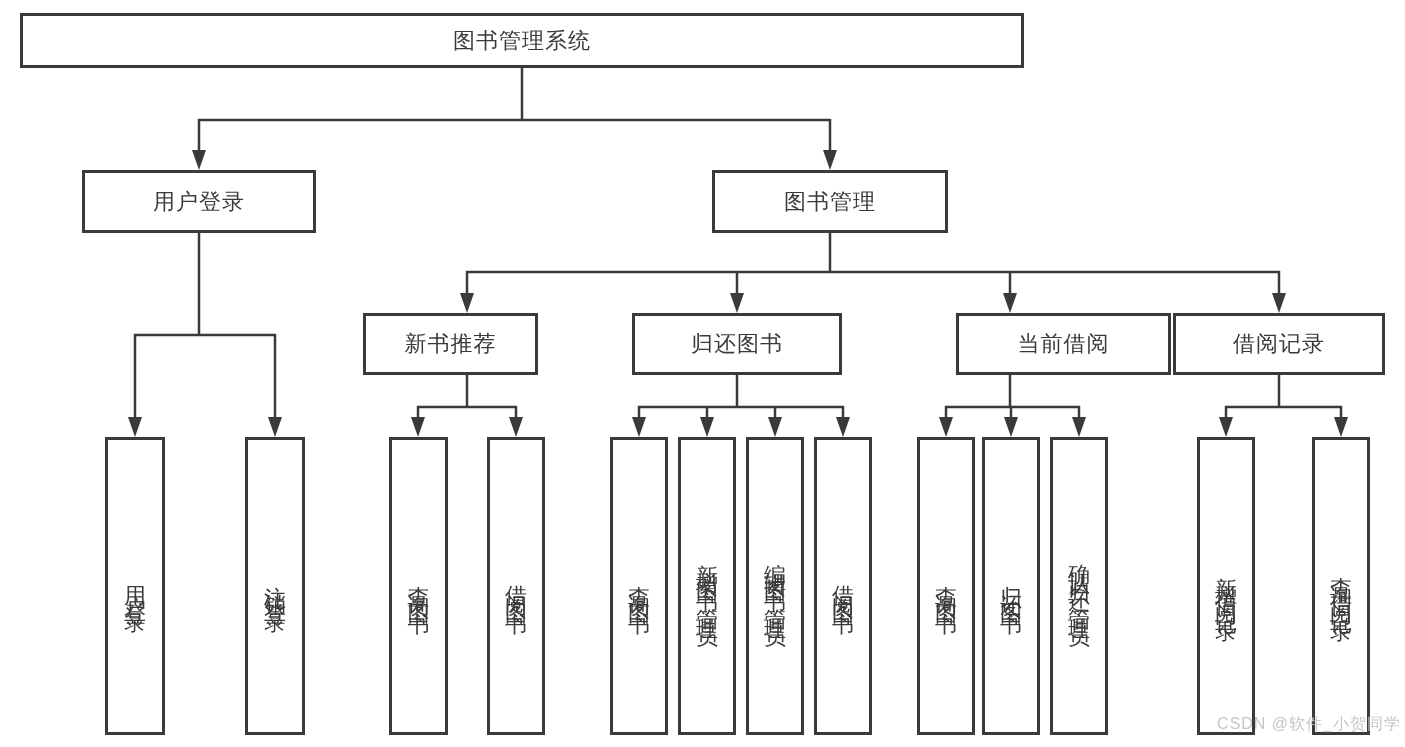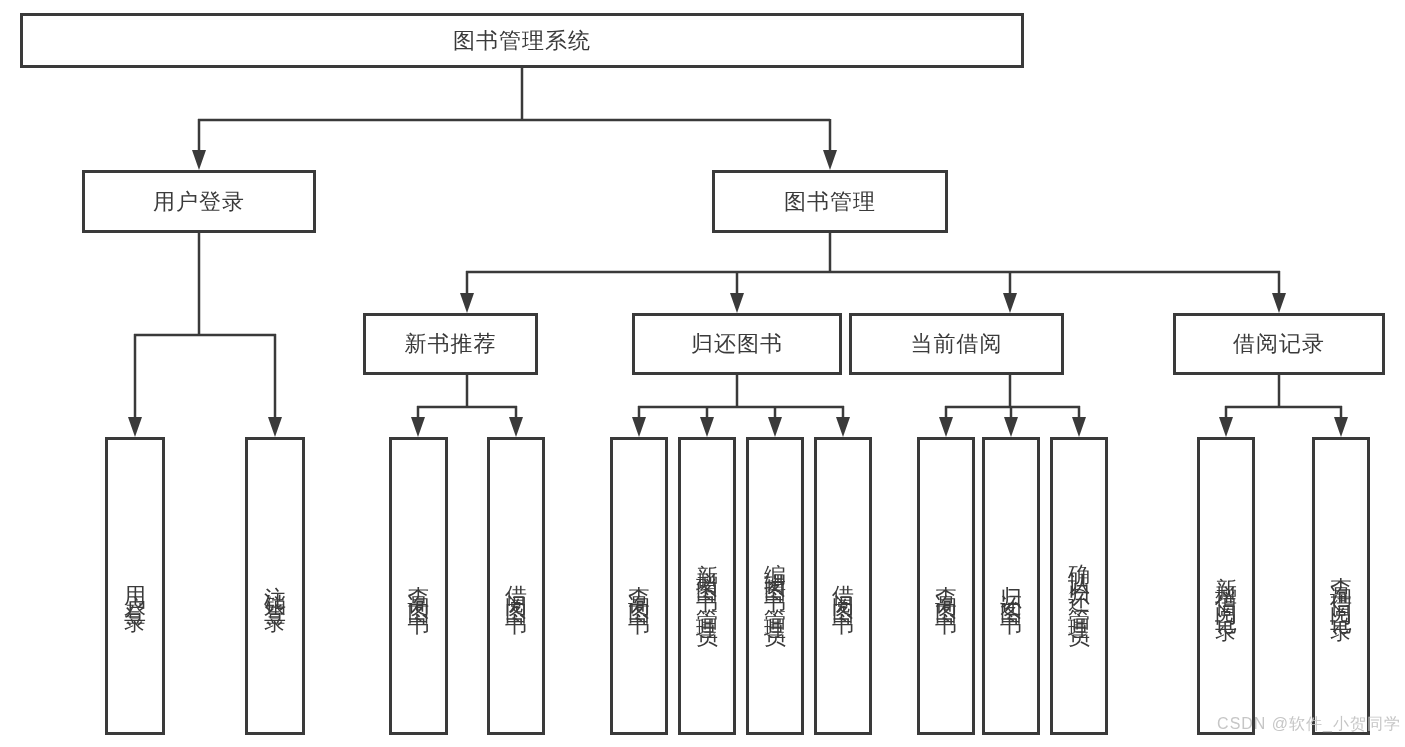--- a/index.html
+++ b/index.html
@@ -120,21 +120,21 @@
   <div class="node" style="left:712px;top:170px;width:236px;height:63px;">
     <span class="hlabel">图书管理</span>
   </div>
 
   <div class="node" style="left:363px;top:313px;width:175px;height:62px;">
     <span class="hlabel">新书推荐</span>
   </div>
   <div class="node" style="left:632px;top:313px;width:210px;height:62px;">
     <span class="hlabel">归还图书</span>
   </div>
-  <div class="node" style="left:849px;top:313px;width:215px;height:62px;">
+  <div class="node" style="left:956px;top:313px;width:215px;height:62px;">
     <span class="hlabel">当前借阅</span>
   </div>
   <div class="node" style="left:1173px;top:313px;width:212px;height:62px;">
     <span class="hlabel">借阅记录</span>
   </div>
 
   <div class="node vleaf" style="left:105px;top:437px;width:60px;height:298px;">
     <span class="vlabel">用户登录</span>
   </div>
   <div class="node vleaf" style="left:245px;top:437px;width:60px;height:298px;">

